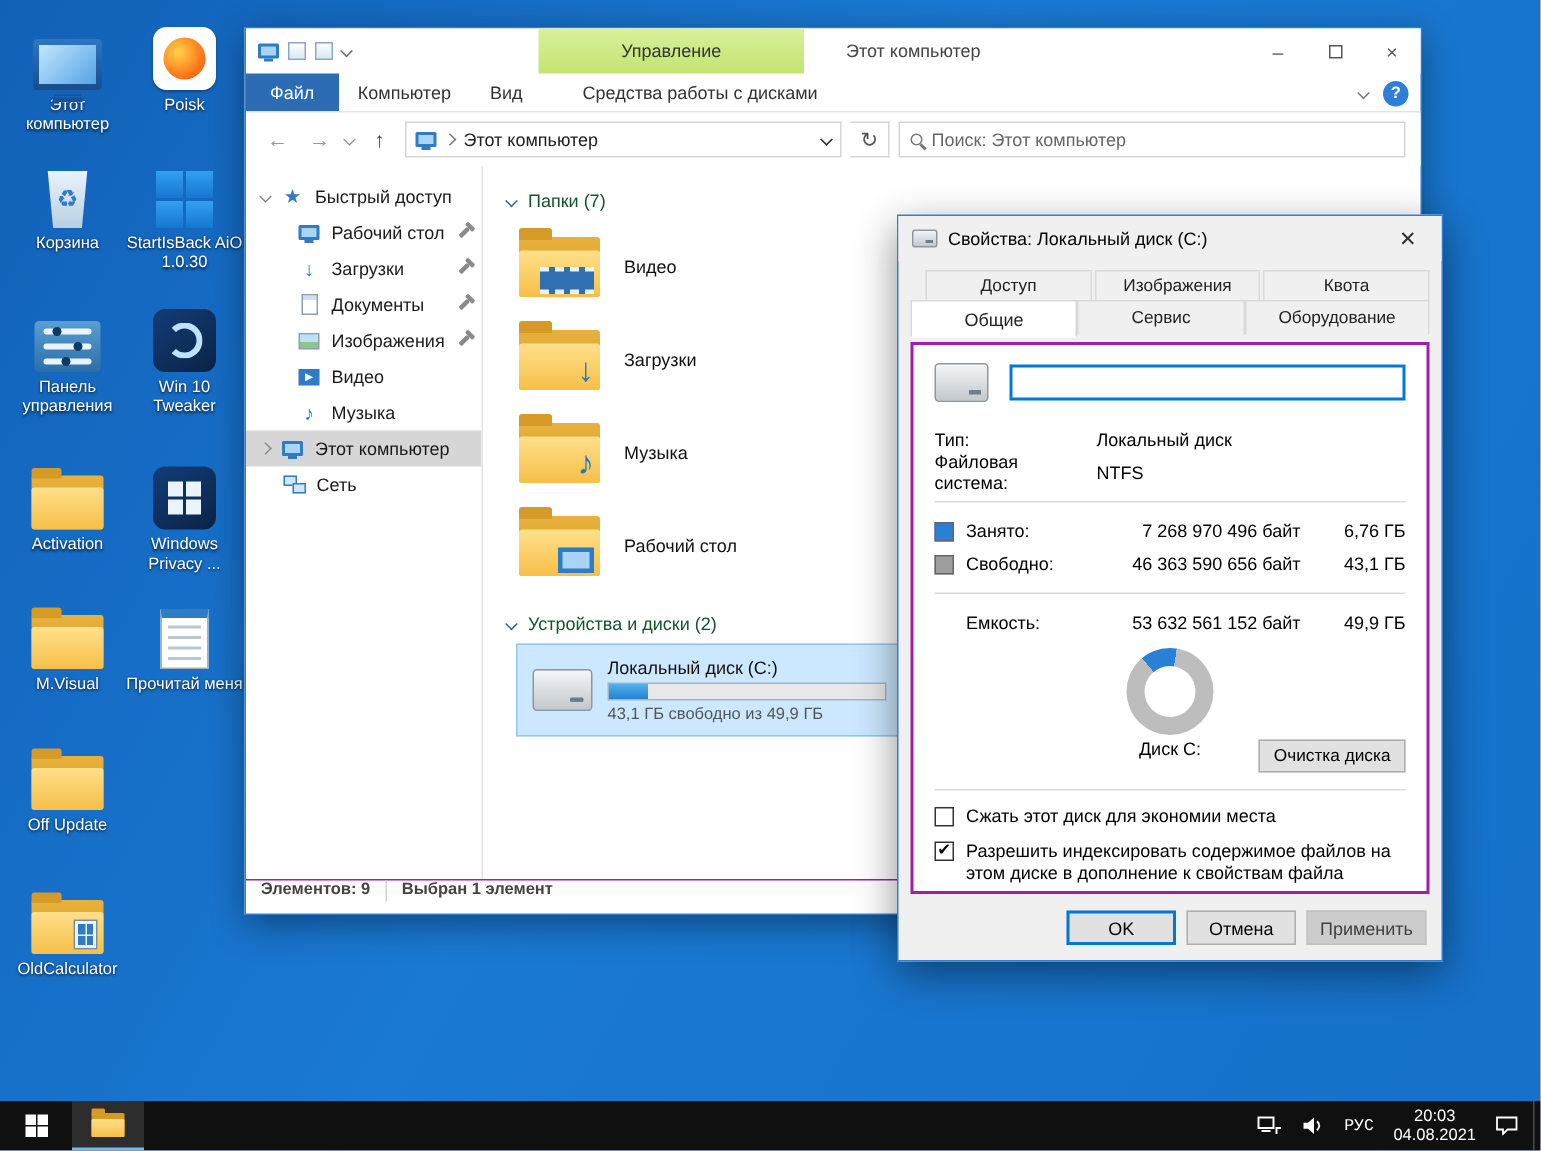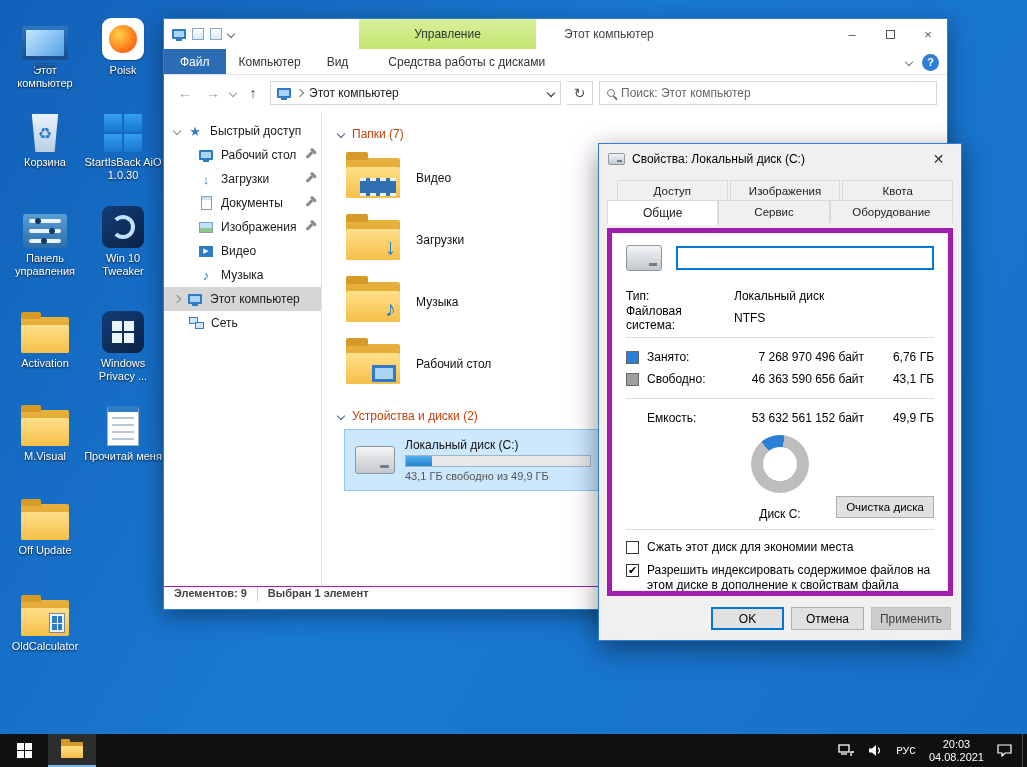--- a/index.html
+++ b/index.html
@@ -79,21 +79,21 @@
   .star{color:#2f7bc4;font-size:13px;}
   .mini-dl{color:#1f7bd0;font-weight:bold;font-size:13px;}
   .mini-page{width:11px;height:14px;background:#fff;border:1px solid #8aa0b5;box-shadow:inset 0 3px 0 #cfe0ee;}
   .mini-pic{width:14px;height:11px;border:1px solid #8aa0b5;background:linear-gradient(180deg,#bfe0f7 55%,#8ec78a 55%);}
   .mini-vid{width:14px;height:11px;background:#2f7bc4;color:#fff;font-size:7px;display:flex;align-items:center;justify-content:center;}
   .mini-note{color:#1f7bd0;font-size:13px;}
   .mini-net{position:relative;width:15px;height:12px;}
   .mini-net i{position:absolute;width:9px;height:7px;border:1.5px solid #2f7bc4;background:#cfe7fa;}
   .mini-net i:first-child{left:0;top:0;} .mini-net i:last-child{right:0;bottom:0;}
   .content{flex:1;padding:6px 10px 0 16px;position:relative;overflow:hidden;}
-  .sechdr{display:flex;align-items:center;gap:8px;color:#c2410c;font-size:12px;margin:10px 0 6px 0;}
+  .sechdr{display:flex;align-items:center;gap:8px;color:#14532d;font-size:12px;margin:10px 0 6px 0;}
   .sechdr .cv{color:#3f5e8c;}
   .fitem{display:flex;align-items:center;gap:16px;height:62px;width:250px;padding-left:8px;}
   .fitem .lbl{font-size:12px;color:#111;}
   .bigfolder{position:relative;width:54px;height:40px;flex:0 0 auto;}
   .bigfolder .back{position:absolute;inset:0;background:linear-gradient(#e7b23c,#d69a26);border-radius:2px;}
   .bigfolder .back::before{content:"";position:absolute;top:-6px;left:0;width:22px;height:8px;background:#d69a26;border-radius:2px 2px 0 0;}
   .bigfolder .front{position:absolute;left:0;right:0;bottom:0;height:31px;background:linear-gradient(180deg,#ffe08a,#f6bf49);border-radius:2px;}
   .ovl{position:absolute;z-index:2;right:4px;bottom:2px;display:flex;align-items:center;justify-content:center;}
   .ovl-film{width:36px;height:18px;background:#2f6fb2;border-top:3px dashed #e8f2fb;border-bottom:3px dashed #e8f2fb;}
   .ovl-glyph{color:#1f7bd0;font-size:22px;font-weight:bold;line-height:1;}
@@ -117,40 +117,40 @@
   .hdd-sm{position:relative;width:17px;height:12px;border-radius:2px;background:linear-gradient(#f4f5f6,#c2c8cd);border:1px solid #8f979e;flex:0 0 auto;}
   .hdd-sm::after{content:"";position:absolute;right:2px;bottom:2px;width:5px;height:2px;background:#6f7d8a;}
   .tabs-wrap{position:absolute;left:8px;right:8px;top:36px;}
   .trow{display:flex;}
   .trow .ptab{border:1px solid #d9d9d9;background:#f0f0f0;font-size:11.5px;color:#222;display:flex;align-items:center;justify-content:center;}
   .trow1 .ptab{height:20px;flex:1;border-bottom:none;margin-left:2px;}
   .trow1 .ptab:first-child{margin-left:10px;}
   .trow2{position:relative;top:0;}
   .trow2 .ptab{height:23px;width:112px;border-bottom:none;}
   .trow2 .ptab.active{background:#fff;height:25px;position:relative;z-index:3;border-bottom:1px solid #fff;margin-bottom:-1px;font-size:12px;}
-  .dpanel{position:absolute;left:8px;right:8px;top:84px;bottom:44px;background:#fff;border:5px solid #a21caf;padding:12px 14px;overflow:hidden;}
+  .dpanel{position:absolute;left:8px;right:8px;top:84px;bottom:44px;background:#fff;border:2px solid #a21caf;padding:12px 14px;overflow:hidden;}
   .vrow{display:flex;align-items:center;gap:14px;}
   .hdd-lg{position:relative;width:36px;height:26px;border-radius:3px;background:linear-gradient(#f4f5f6,#c2c8cd);border:1px solid #8f979e;flex:0 0 auto;}
   .hdd-lg::after{content:"";position:absolute;right:4px;bottom:4px;width:8px;height:3px;background:#6f7d8a;}
   .vinput{flex:1;height:24px;border:2px solid #0078d7;outline:none;font-size:12px;padding:0 4px;}
   .drow{display:flex;align-items:center;height:22px;font-size:12px;}
   .drow .dl{width:108px;color:#000;}
   .hr{height:1px;background:#dcdcdc;margin:8px 0;}
   .urow{display:flex;align-items:center;height:22px;font-size:12px;gap:8px;}
   .legend{width:13px;height:13px;border:1px solid #666;flex:0 0 auto;}
   .legend.used{background:#2a7fd6;}
   .legend.free{background:#9e9e9e;}
   .urow .ul{width:84px;}
   .urow .bytes{flex:1;text-align:right;}
   .urow .gb{width:62px;text-align:right;}
   .urow.cap .ul{margin-left:21px;}
   .donut-row{display:flex;justify-content:center;padding:6px 0 2px 0;}
   .donut{width:58px;height:58px;border-radius:50%;display:flex;align-items:center;justify-content:center;}
   .donut i{width:34px;height:34px;border-radius:50%;background:#fff;}
-  .caption-row{position:relative;height:26px;display:flex;align-items:flex-end;justify-content:center;font-size:12px;}
+  .caption-row{position:relative;height:26px;display:flex;align-items:flex-start;justify-content:center;font-size:12px;}
   .cleanup{position:absolute;right:0;top:1px;height:22px;padding:0 9px;background:#e1e1e1;border:1px solid #adadad;font-size:11.5px;color:#000;}
   .cbrow{display:flex;align-items:flex-start;gap:8px;font-size:12px;margin-top:10px;line-height:15px;}
   .cb{width:13px;height:13px;border:1px solid #333;background:#fff;display:flex;align-items:center;justify-content:center;font-size:11px;flex:0 0 auto;margin-top:1px;}
   .cb .mark{visibility:hidden;line-height:1;}
   .cb.checked .mark{visibility:visible;}
   .dbuttons{position:absolute;right:10px;bottom:10px;display:flex;gap:7px;}
   .dbtn{min-width:73px;height:23px;background:#e1e1e1;border:1px solid #adadad;font-size:12px;color:#000;display:flex;align-items:center;justify-content:center;padding:0 8px;}
   .dbtn.default{border:2px solid #0078d7;}
   .dbtn.disabled{background:#cccccc;border-color:#bfbfbf;color:#404040;}
 

